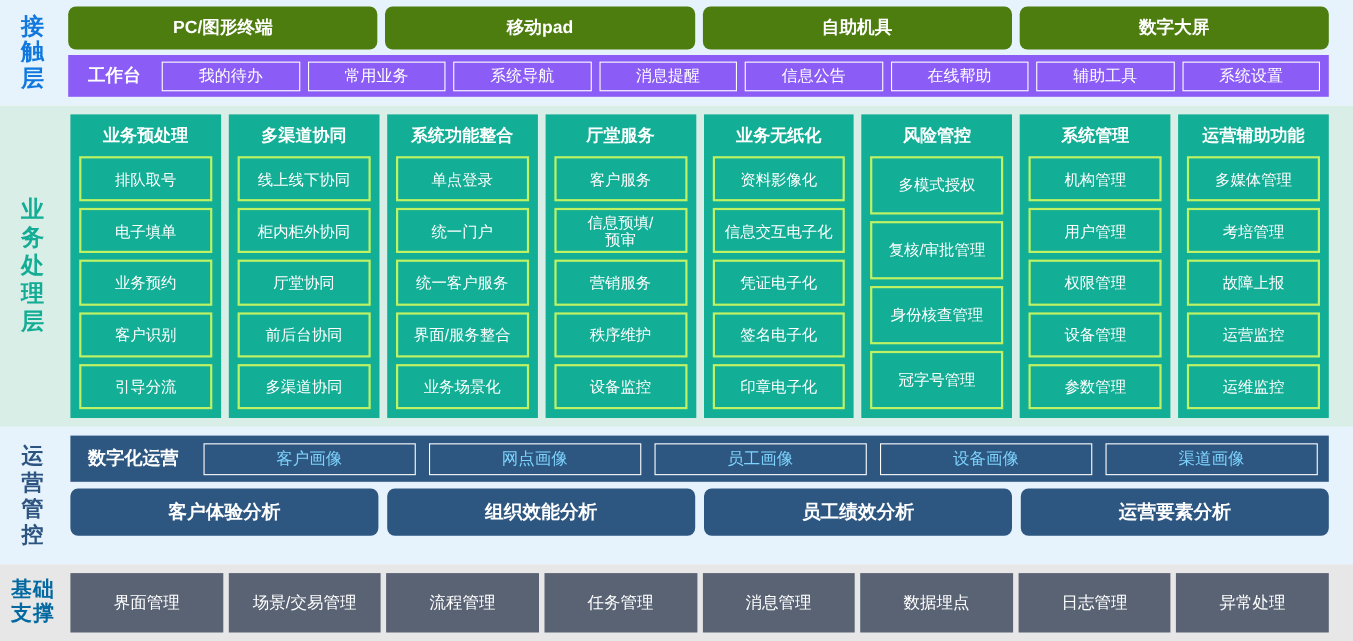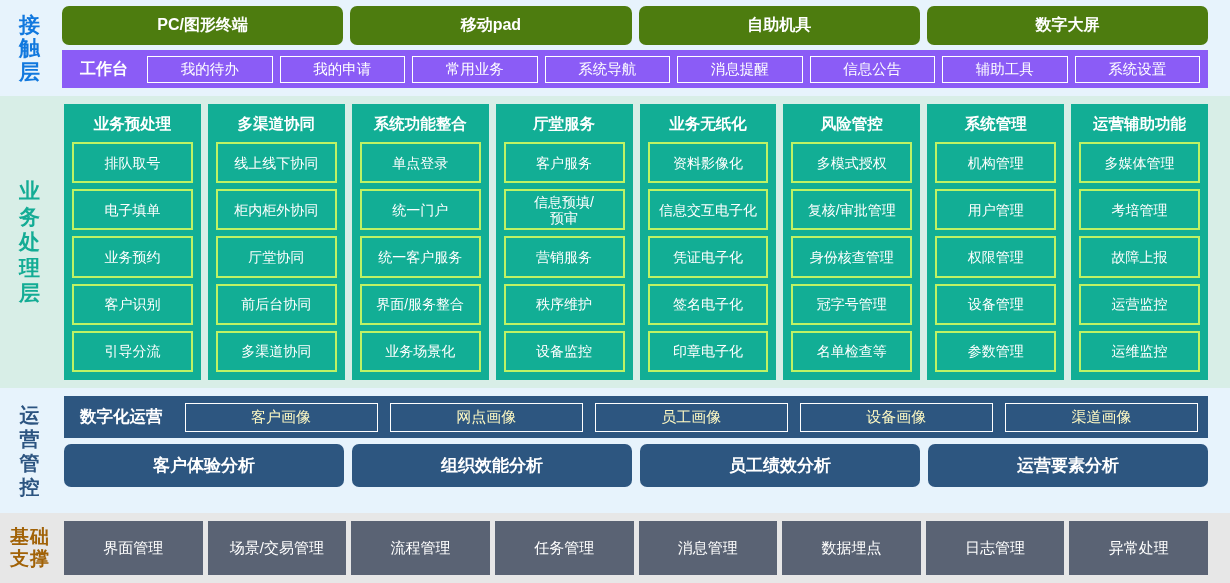--- a/index.html
+++ b/index.html
@@ -77,32 +77,32 @@
     height: 42px; background: #2D5680;
     display: flex; align-items: center; gap: 12px; padding: 0 10px;
   }
   .ops-portrait-title {
     color: #ffffff; font-size: 16.5px; font-weight: bold;
     white-space: nowrap; padding: 0 10px 0 6px;
   }
   .ops-portrait-item {
     flex: 1 1 0; height: 29px; border: 1.5px solid #ffffff;
     display: flex; align-items: center; justify-content: center;
-    color: #fef9c3; font-size: 15px; white-space: nowrap;
+    color: #7dd3fc; font-size: 15px; white-space: nowrap;
   }
   .ops-analysis-row { display: flex; gap: 8px; height: 43px; }
   .ops-analysis-item {
     flex: 1 1 0; background: #2D5680; border-radius: 7px;
     display: flex; align-items: center; justify-content: center;
     color: #ffffff; font-size: 17px; font-weight: bold;
   }
 
   
   #base-band { background: #E7E7E7; height: 70px; padding: 8px 0; }
-  #base-band .band-label { color: #a16207; font-size: 19px; line-height: 1.15; }
+  #base-band .band-label { color: #0369a1; font-size: 19px; line-height: 1.15; }
   #base-body { padding: 0 22px 0 4px; }
   .base-row { display: flex; gap: 5px; height: 100%; }
   .base-item {
     flex: 1 1 0; background: #5A6374;
     display: flex; align-items: center; justify-content: center;
     color: #ffffff; font-size: 15px; white-space: nowrap;
   }
 </style>
 </head>
 <body>
@@ -120,25 +120,25 @@
     <div class="band-body" id="touch-body">
       <div class="terminal-row">
         <div class="terminal-btn">PC/图形终端</div>
         <div class="terminal-btn">移动pad</div>
         <div class="terminal-btn">自助机具</div>
         <div class="terminal-btn">数字大屏</div>
       </div>
       <div class="workbench-row">
         <div class="workbench-title">工作台</div>
         <div class="wb-item">我的待办</div>
-        <div class="wb-item">我的申请</div>
         <div class="wb-item">常用业务</div>
         <div class="wb-item">系统导航</div>
         <div class="wb-item">消息提醒</div>
         <div class="wb-item">信息公告</div>
+        <div class="wb-item">在线帮助</div>
         <div class="wb-item">辅助工具</div>
         <div class="wb-item">系统设置</div>
       </div>
     </div>
   </section>
 
   <section class="band" id="biz-band">
     <div class="band-label">
       <div>
         <span class="vtext">业</span>
@@ -196,21 +196,20 @@
           <div class="biz-item">签名电子化</div>
           <div class="biz-item">印章电子化</div>
         </div>
 
         <div class="biz-col">
           <div class="biz-col-title">风险管控</div>
           <div class="biz-item">多模式授权</div>
           <div class="biz-item">复核/审批管理</div>
           <div class="biz-item">身份核查管理</div>
           <div class="biz-item">冠字号管理</div>
-          <div class="biz-item">名单检查等</div>
         </div>
 
         <div class="biz-col">
           <div class="biz-col-title">系统管理</div>
           <div class="biz-item">机构管理</div>
           <div class="biz-item">用户管理</div>
           <div class="biz-item">权限管理</div>
           <div class="biz-item">设备管理</div>
           <div class="biz-item">参数管理</div>
         </div>

